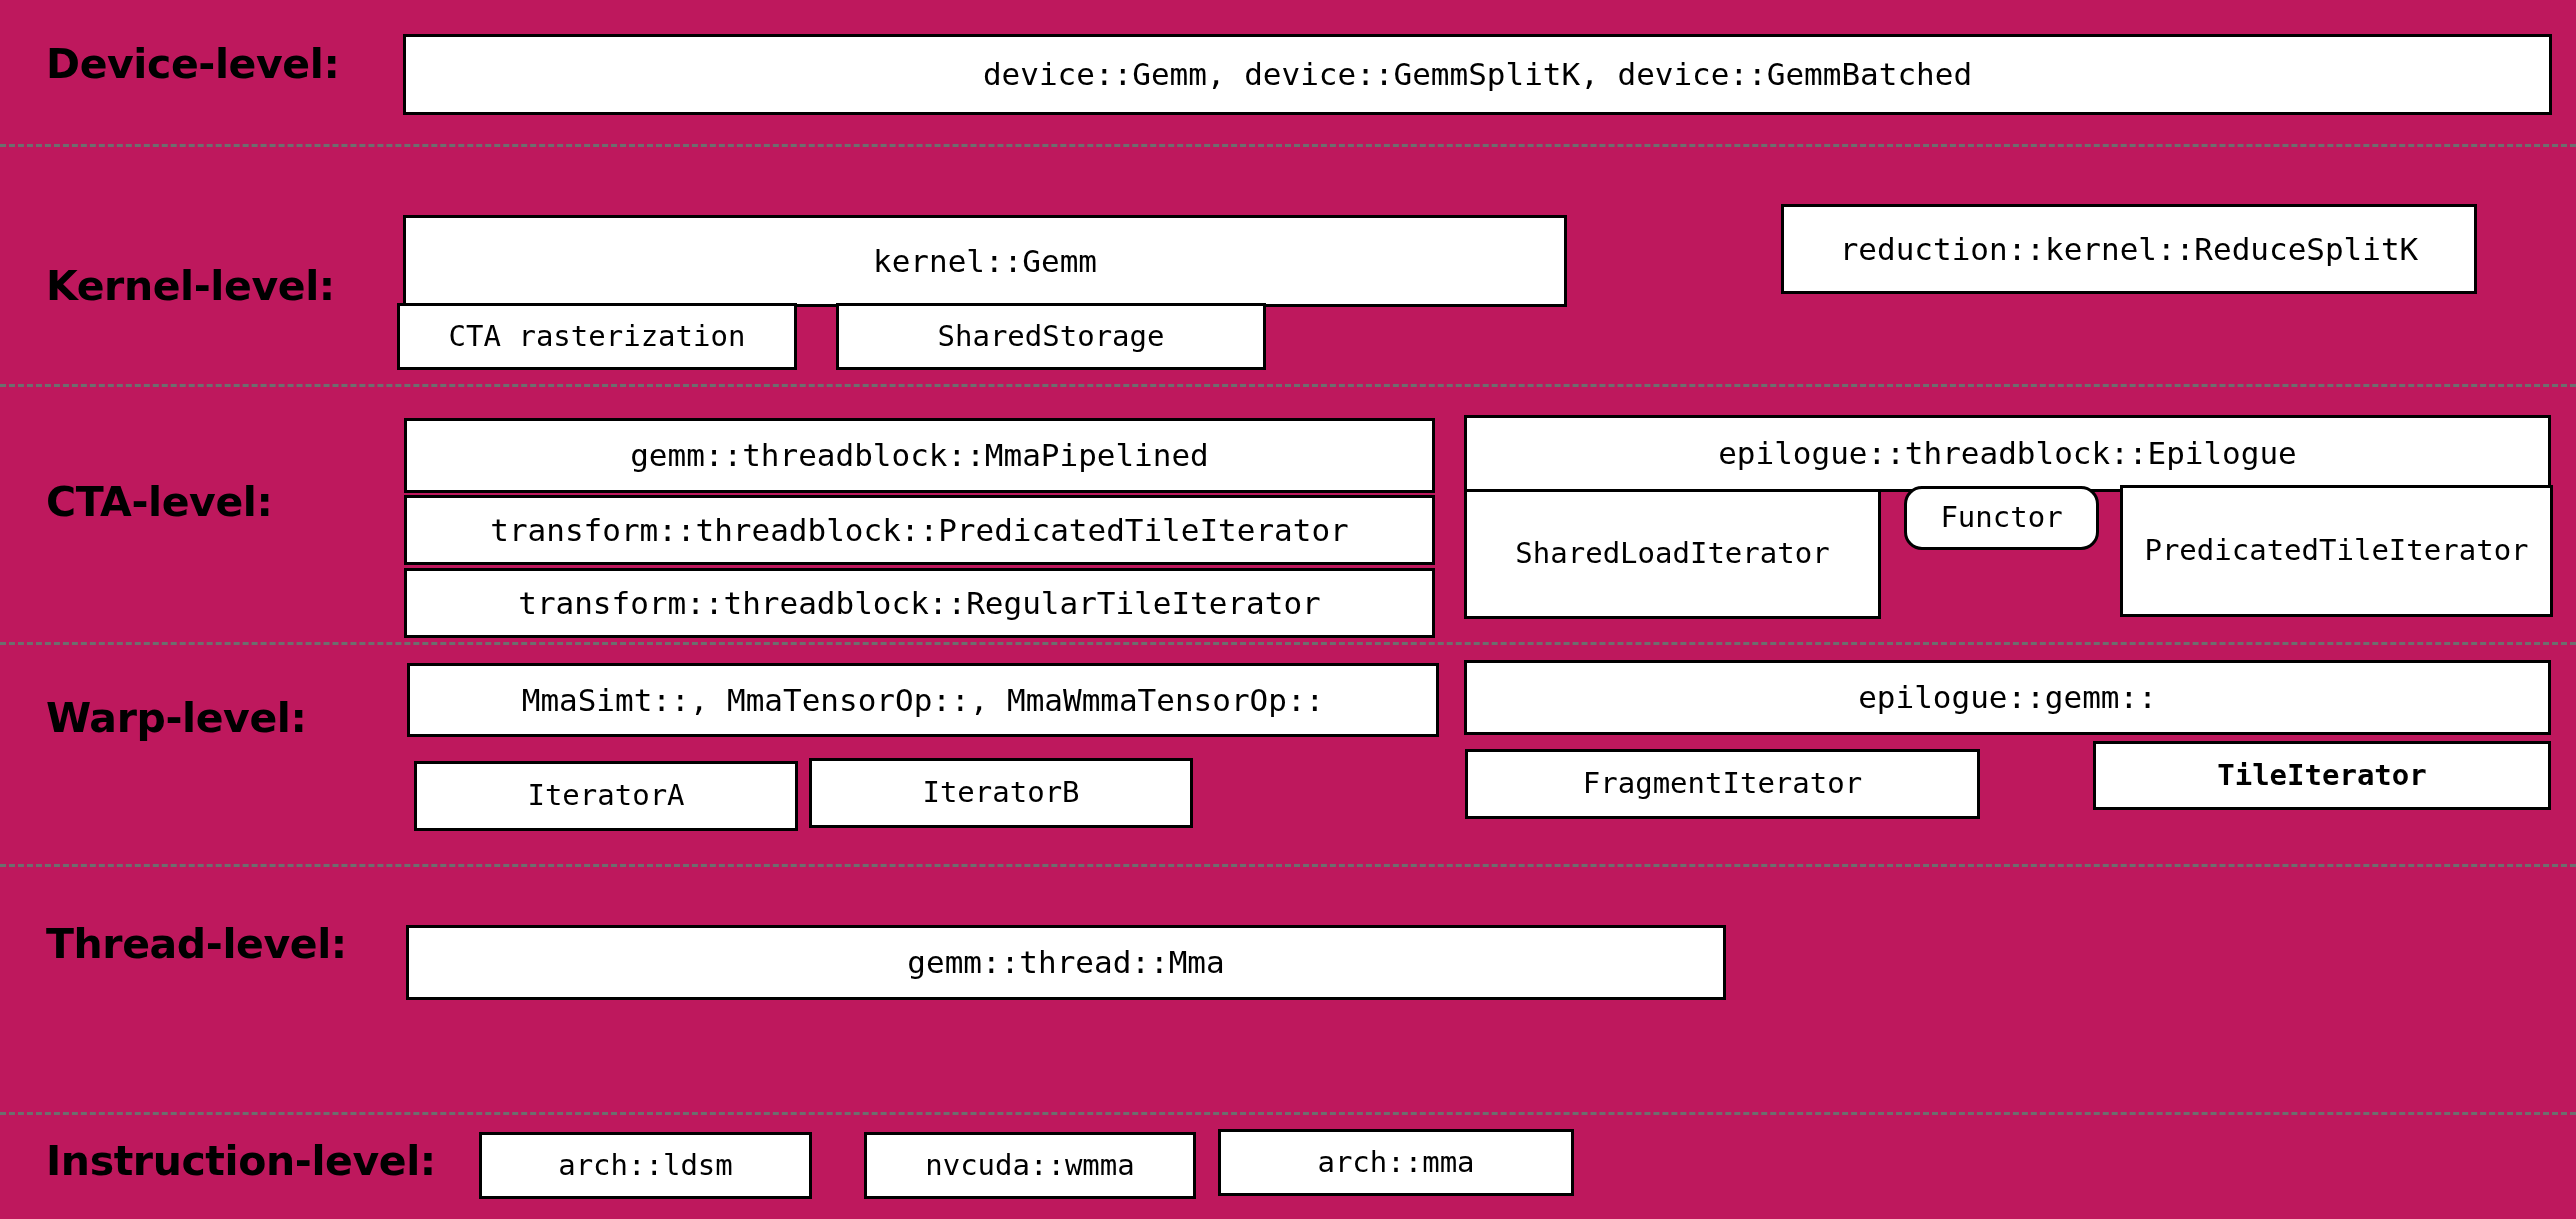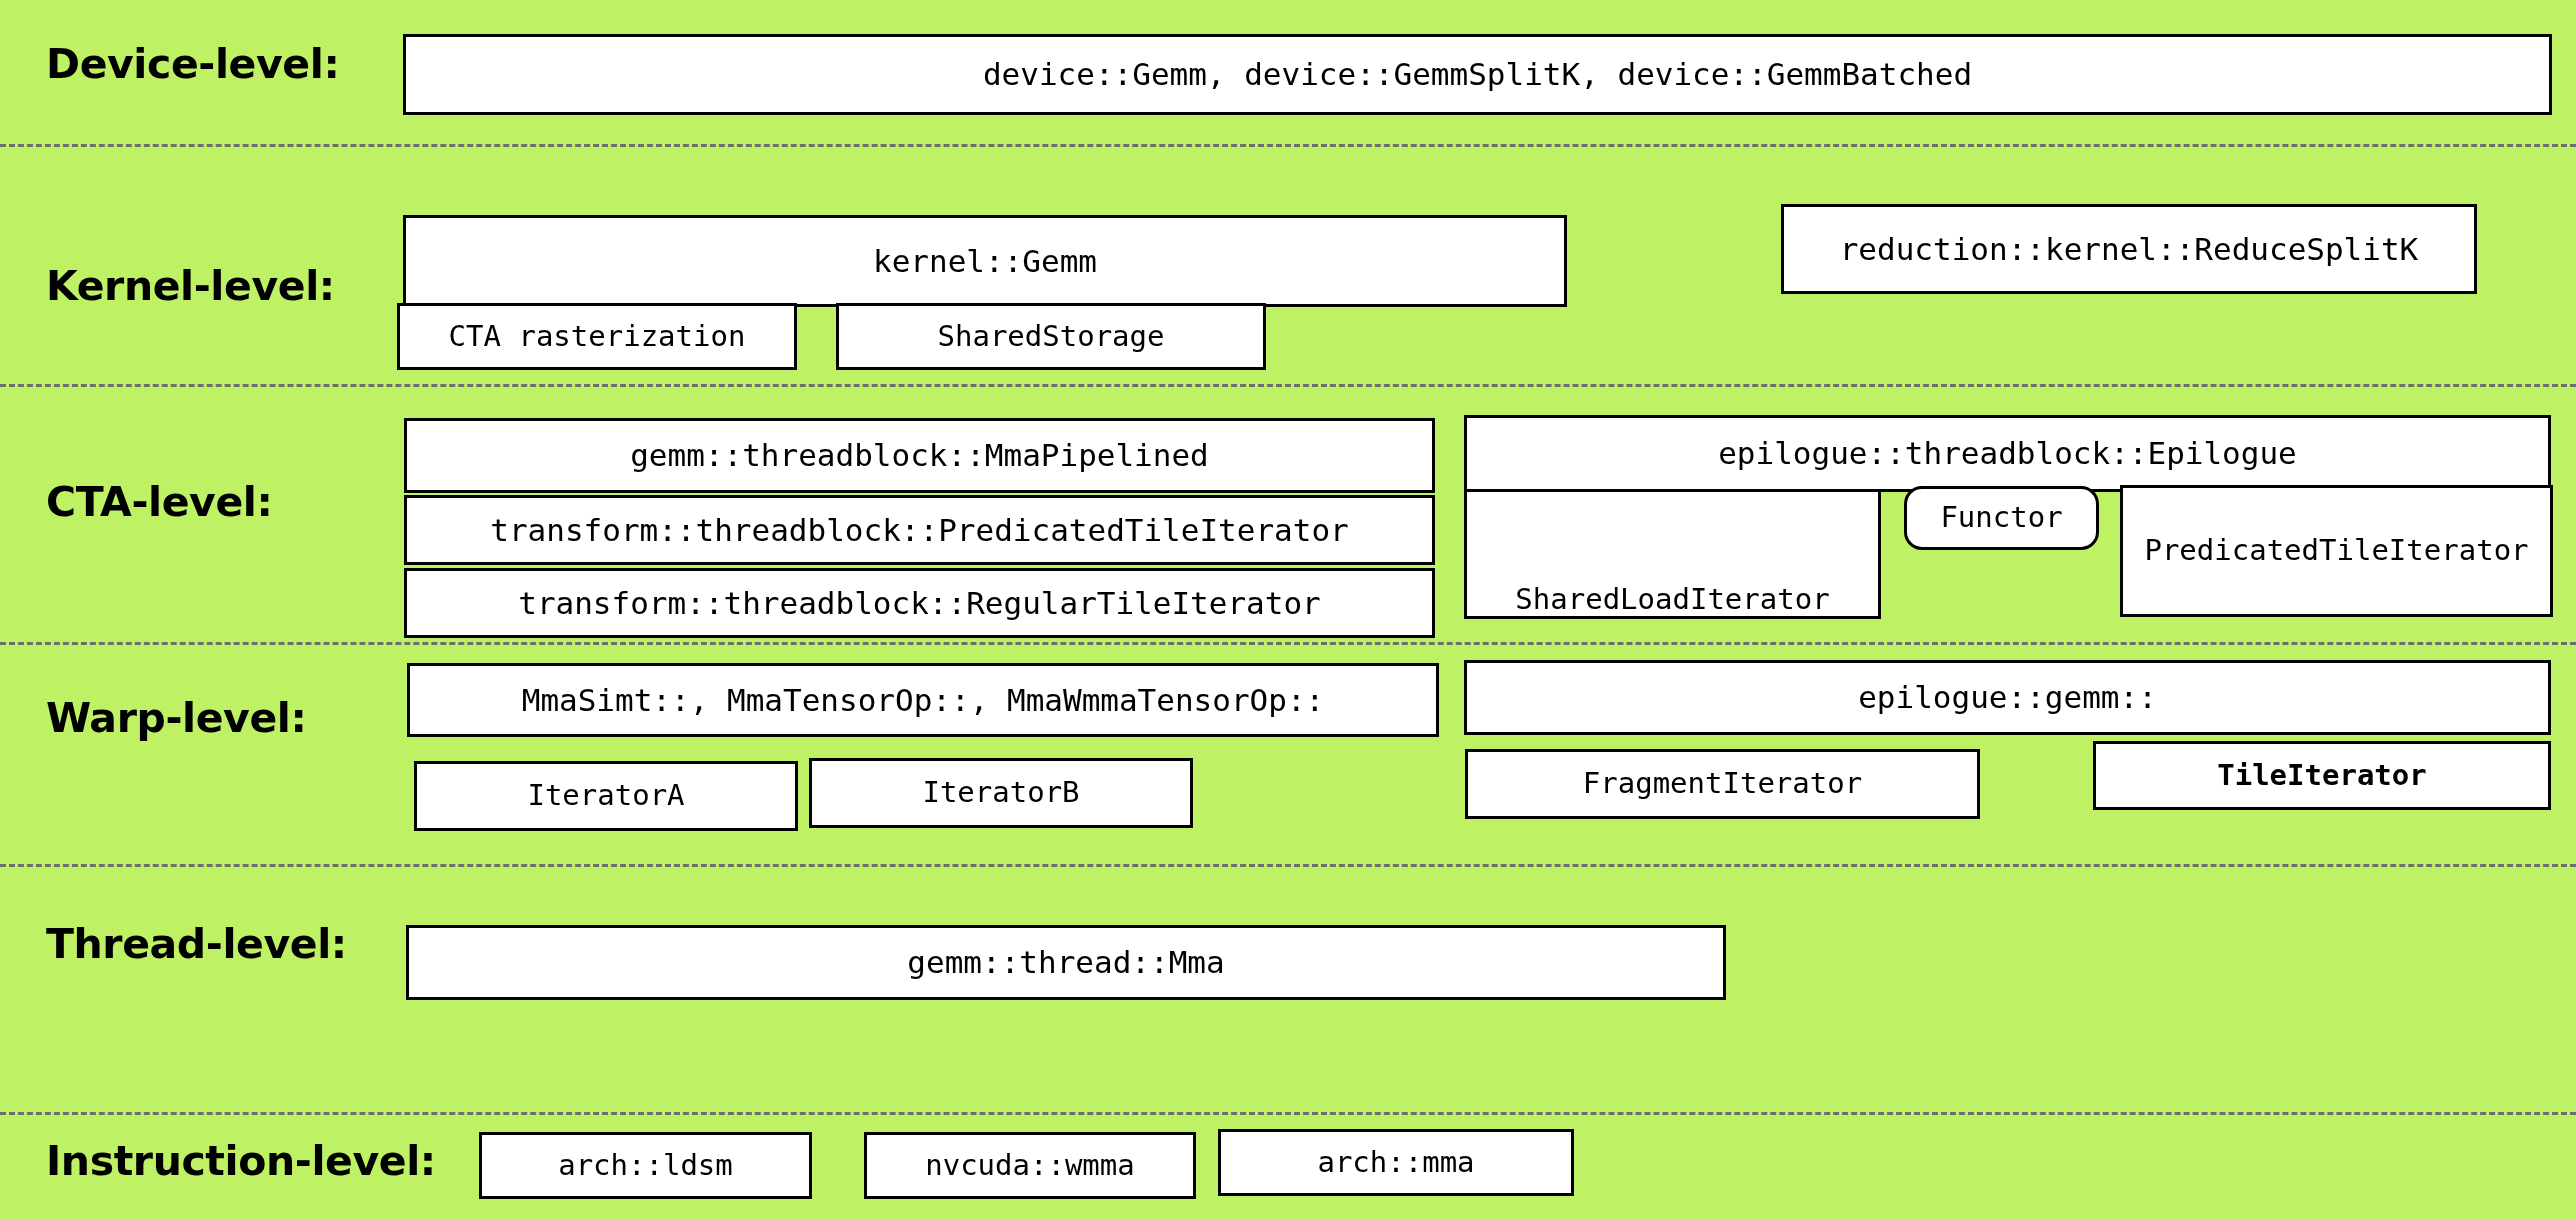--- a/index.html
+++ b/index.html
@@ -4,21 +4,21 @@
 <style>
   html, body {
     margin: 0;
     padding: 0;
     background: #ffffff;
   }
   #page {
     position: relative;
     width: 2576px;
     height: 1219px;
-    background: #bef264;
+    background: #be185d;
     overflow: hidden;
     font-family: "DejaVu Sans", sans-serif;
   }
 
   
   .divider {
     position: absolute;
     left: 0;
     width: 2576px;
     height: 0;
@@ -98,21 +98,21 @@
   </div>
 
   <div class="box" style="left:1464px; top:415px; width:1087px; height:77px;">
     <span>epilogue::threadblock::Epilogue</span>
   </div>
 
   <div class="box" style="left:404px; top:495px; width:1031px; height:70px;">
     <span>transform::threadblock::PredicatedTileIterator</span>
   </div>
 
-  <div class="box small" style="left:1464px; top:489px; width:417px; height:130px;align-items:flex-end;">
+  <div class="box small" style="left:1464px; top:489px; width:417px; height:130px;">
     <span>SharedLoadIterator</span>
   </div>
 
   <div class="box small" style="left:1904px; top:486px; width:195px; height:64px;border-radius:18px;">
     <span>Functor</span>
   </div>
 
   <div class="box small" style="left:2120px; top:485px; width:433px; height:132px;">
     <span>PredicatedTileIterator</span>
   </div>

